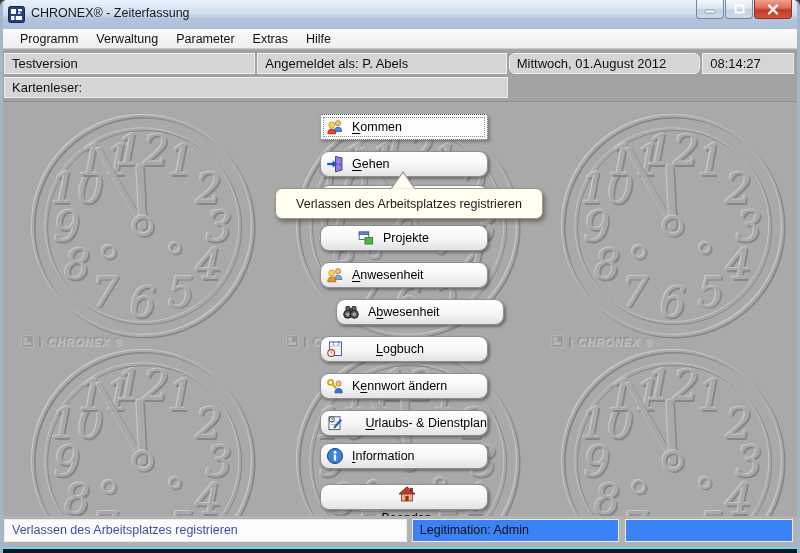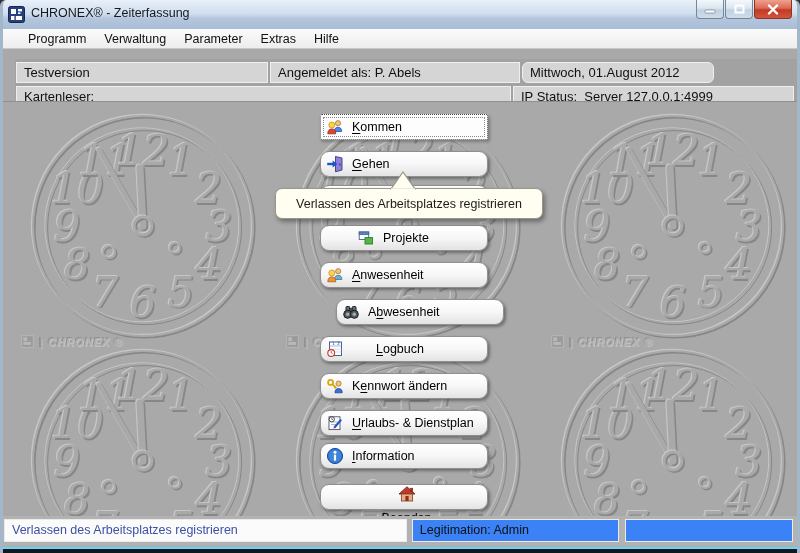--- a/index.html
+++ b/index.html
@@ -28,28 +28,28 @@
   }
   .win-btn.min,.win-btn.max{width:28px;}
   .win-btn.close{
     width:38px;border-color:#8c3326;
     background:linear-gradient(180deg,#f0a090 0%,#dd6a55 45%,#c33a24 55%,#d2553c 100%);
   }
   
   .menubar{
     position:absolute;top:29px;left:0;right:0;height:20px;
     background:linear-gradient(180deg,#fbfbfb,#ededed);
-    border-bottom:1px solid #c9c9c9;padding-left:16px;
+    border-bottom:1px solid #c9c9c9;padding-left:8px;
     display:flex;align-items:center;
   }
   .menu-item{font-size:12.5px;color:#111;padding:2px 9px;}
   
   .info-rows{
-    position:absolute;top:50px;left:12px;right:0;height:51px;
-    background:#a2a2a2;padding:3px 1px 0 1px;margin-top:9px;
+    position:absolute;top:50px;left:0;right:0;height:51px;
+    background:#a2a2a2;padding:3px 1px 0 1px;
   }
   .info-row{display:flex;margin-bottom:3px;}
   .cell{
     background:#d5d5d5;border:1px solid #efefef;
     height:21px;line-height:19px;font-size:13px;color:#101010;
     padding:0 7px;margin-right:2px;white-space:pre;overflow:hidden;
   }
   
   .main{
     position:absolute;top:101px;left:0;right:0;height:415px;
@@ -145,24 +145,24 @@
       <span class="menu-item">Parameter</span>
       <span class="menu-item">Extras</span>
       <span class="menu-item">Hilfe</span>
     </div>
 
   <div class="info-rows">
     <div class="info-row">
         <div class="cell" style="width: 252px;">Testversion</div>
         <div class="cell" style="width: 250px;">Angemeldet als: P. Abels</div>
         <div class="cell" style="width: 192px; border-radius: 6px;">Mittwoch, 01.August 2012</div>
+        <div class="cell" style="width: 92px;">08:14:27</div>
       </div>
     <div class="info-row">
         <div class="cell" style="width: 504px;">Kartenleser:</div>
-        <div class="cell" style="width: 286px;">IP Status:  Server 127.0.0.1:4999</div>
       </div>
   </div>
 
   <div class="main">
     <div id="clock-layer">
         <svg class="clock" width="240" height="240" viewBox="0 0 240 240" style="left: 20px; top: 4px;">
           <circle cx="120" cy="120" r="110" stroke-width="2" transform="translate(1.6,1.6)" stroke="#878787" fill="none"></circle>
           <circle cx="120" cy="120" r="110" stroke-width="2" transform="translate(-1.2,-1.2)" stroke="#c6c6c6" fill="none"></circle>
           <circle cx="120" cy="120" r="110" stroke-width="2" transform="translate(0,0)" stroke="#a9a9a9" fill="none"></circle>
           <circle cx="120" cy="120" r="97" stroke-width="1" transform="translate(1.6,1.6)" stroke="#878787" fill="none"></circle>
@@ -611,21 +611,21 @@
         <div class="mbtn" style="top: 271px;">
           <svg class="bicon" viewBox="0 0 18 18">
             <circle cx="4.6" cy="5.4" r="2.5" fill="none" stroke="#d9a80f" stroke-width="1.8"></circle>
             <line x1="6.4" y1="7.2" x2="10.2" y2="11" stroke="#d9a80f" stroke-width="1.9"></line>
             <line x1="8.6" y1="11.4" x2="10" y2="10" stroke="#d9a80f" stroke-width="1.6"></line>
             <circle cx="12.6" cy="6.6" r="2.6" fill="#f2c27e" stroke="#a87840" stroke-width=".8"></circle>
             <path d="M9,15.8 q0,-4.2 3.6,-4.2 q3.6,0 3.6,4.2 z" fill="#3a6fd8" stroke="#23459a" stroke-width=".8"></path>
           </svg>
           <span class="lbl">K<u>e</u>nnwort ändern</span>
         </div>
-        <div class="mbtn" style="top: 308px;">
+        <div class="mbtn" style="top: 308px; justify-content: space-between;">
           <svg class="bicon" viewBox="0 0 18 18">
             <rect x="3" y="2.8" width="11" height="12.8" fill="#fdfdfd" stroke="#44506a" stroke-width=".9"></rect>
             <line x1="5" y1="8" x2="12" y2="8" stroke="#9aa4b8" stroke-width=".8"></line>
             <line x1="5" y1="10.5" x2="12" y2="10.5" stroke="#9aa4b8" stroke-width=".8"></line>
             <circle cx="5.8" cy="5.3" r="2.6" fill="#fff" stroke="#333" stroke-width=".9"></circle>
             <line x1="5.8" y1="5.3" x2="5.8" y2="3.7" stroke="#333" stroke-width=".7"></line>
             <line x1="5.8" y1="5.3" x2="6.9" y2="5.7" stroke="#333" stroke-width=".7"></line>
             <line x1="8.2" y1="13.8" x2="15.2" y2="5.6" stroke="#2255cc" stroke-width="2.2"></line>
             <polygon points="7,15.6 8.8,14.9 7.5,13.6" fill="#f0a030"></polygon>
           </svg>

